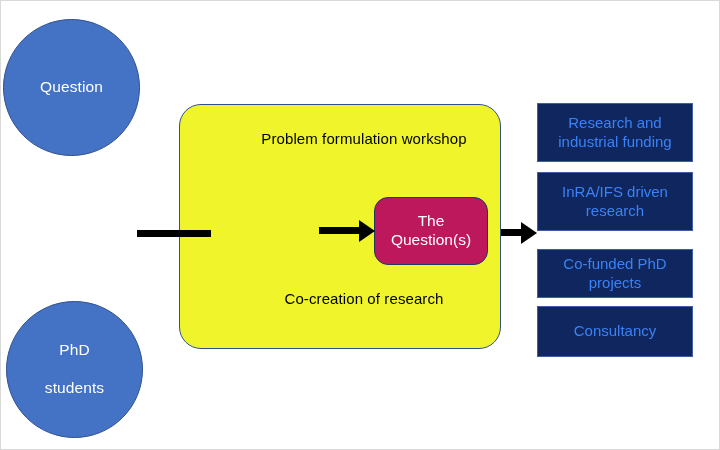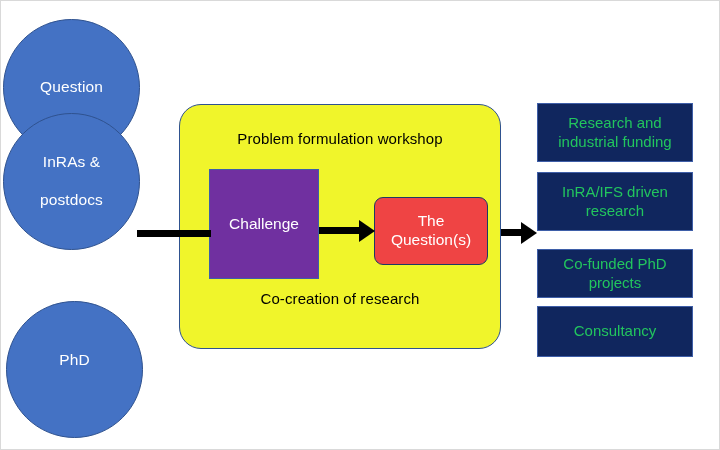--- a/index.html
+++ b/index.html
@@ -52,20 +52,21 @@
     box-sizing: border-box;
   }
   .panel-caption {
     position: absolute;
     left: 0;
     width: 100%;
     text-align: center;
     color: #000000;
     font-size: 15px;
     letter-spacing: .1px;
+    padding-left: 24px;
   }
   #panel-caption-top { top: 25px; }
   #panel-caption-bottom { top: 185px; }
 
   #challenge-box {
     position: absolute;
     left: 208px;
     top: 168px;
     width: 110px;
     height: 110px;
@@ -78,23 +79,23 @@
     color: #ffffff;
     font-size: 15.5px;
   }
 
   #question-box {
     position: absolute;
     left: 373px;
     top: 196px;
     width: 114px;
     height: 68px;
-    background: #ef4444;
+    background: #be185d;
     border: 1.5px solid #1F3864;
-    border-radius: 9px;
+    border-radius: 14px;
     box-sizing: border-box;
     display: flex;
     align-items: center;
     justify-content: center;
     text-align: center;
     color: #ffffff;
     font-size: 15.5px;
     line-height: 1.2;
   }
 
@@ -125,61 +126,53 @@
     left: 536px;
     width: 156px;
     background: #0C2461;
     background: #10265E;
     border: 1px solid #3E5EA8;
     box-sizing: border-box;
     display: flex;
     align-items: center;
     justify-content: center;
     text-align: center;
-    color: #22c55e;
+    color: #3b82f6;
     font-size: 15px;
     line-height: 1.22;
     padding: 0 6px;
   }
   #outcome-0 { top: 102px; height: 59px; }
   #outcome-1 { top: 171px; height: 59px; }
   #outcome-2 { top: 240px; height: 49px; margin-top: 8px; }
   #outcome-3 { top: 305px; height: 51px; }
 </style>
 </head>
 <body>
 
 <div id="canvas">
 
   <div class="circle" id="circle-0" style="left:2px; top:18px; width:137px; height:137px;">
     <span>Question</span>
   </div>
 
-  <div class="circle" id="circle-1" style="left:2px; top:112px; width:137px; height:137px;">
-    <span>
-      <span>InRAs &amp;</span><br>
-      <span>postdocs</span>
-    </span>
-  </div>
 
 
   <div class="circle" id="circle-3" style="left:5px; top:300px; width:137px; height:137px;">
     <span>
       <span>PhD</span><br>
+      <span>students</span>
     </span>
   </div>
 
   <div id="workshop-panel">
     <div class="panel-caption" id="panel-caption-top">Problem formulation workshop</div>
     <div class="panel-caption" id="panel-caption-bottom">Co-creation of research</div>
   </div>
 
-  <div id="challenge-box">
-    <span>Challenge</span>
-  </div>
 
   <div id="question-box">
     <span>
       <span>The</span><br>
       <span>Question(s)</span>
     </span>
   </div>
 
   <div class="conn-line" id="conn-in"></div>
 

